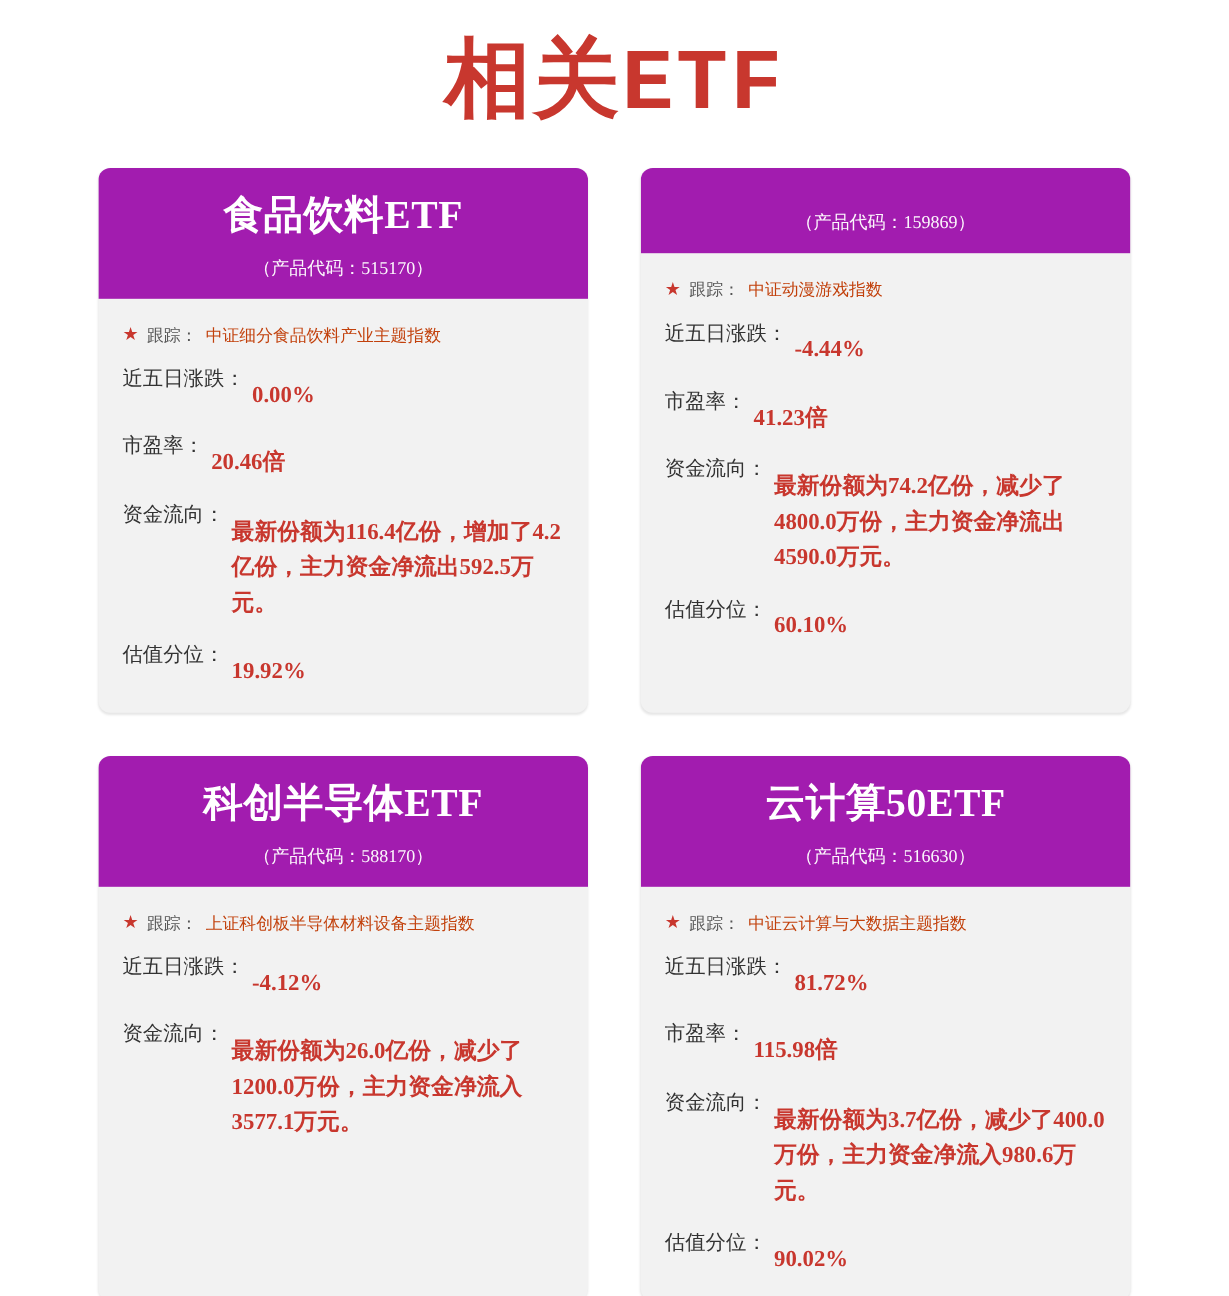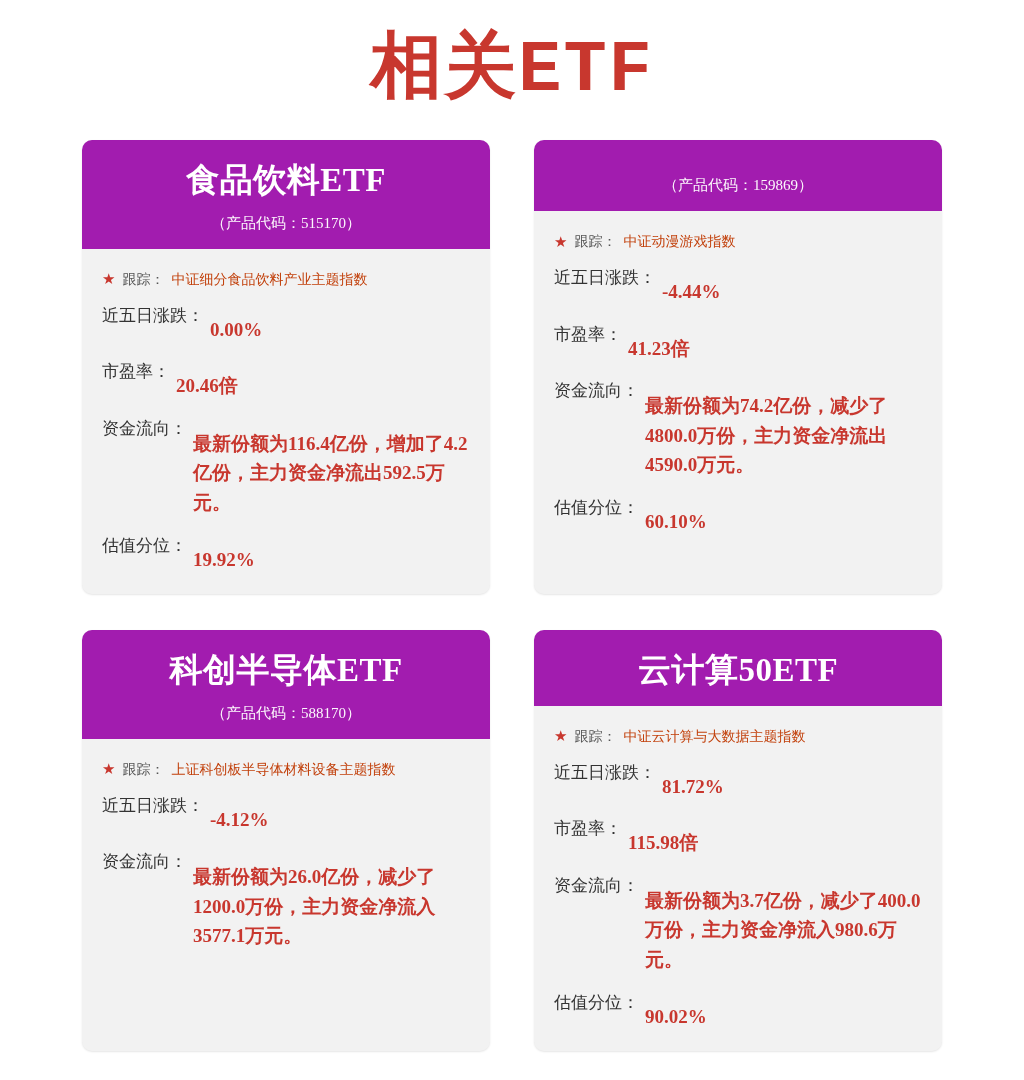--- a/index.html
+++ b/index.html
@@ -189,20 +189,23 @@
       <div class="row">
         <span class="row-label">资金流向：</span>
         <span class="row-value flow">最新份额为26.0亿份，减少了1200.0万份，主力资金净流入3577.1万元。</span>
       </div>
     </div>
   </div>
 
   <div class="card">
     <div class="card-head">
       <div class="card-title">云计算50ETF</div>
+      <div class="card-code">
+        <span>（产品代码：</span><span>516630</span><span>）</span>
+      </div>
     </div>
     <div class="card-body">
       <div class="track-row">
         <span class="star-icon">★</span>
         <span class="track-label">跟踪：</span>
         <span class="track-value">中证云计算与大数据主题指数</span>
       </div>
       <div class="row">
         <span class="row-label">近五日涨跌：</span>
         <span class="row-value">81.72%</span>

